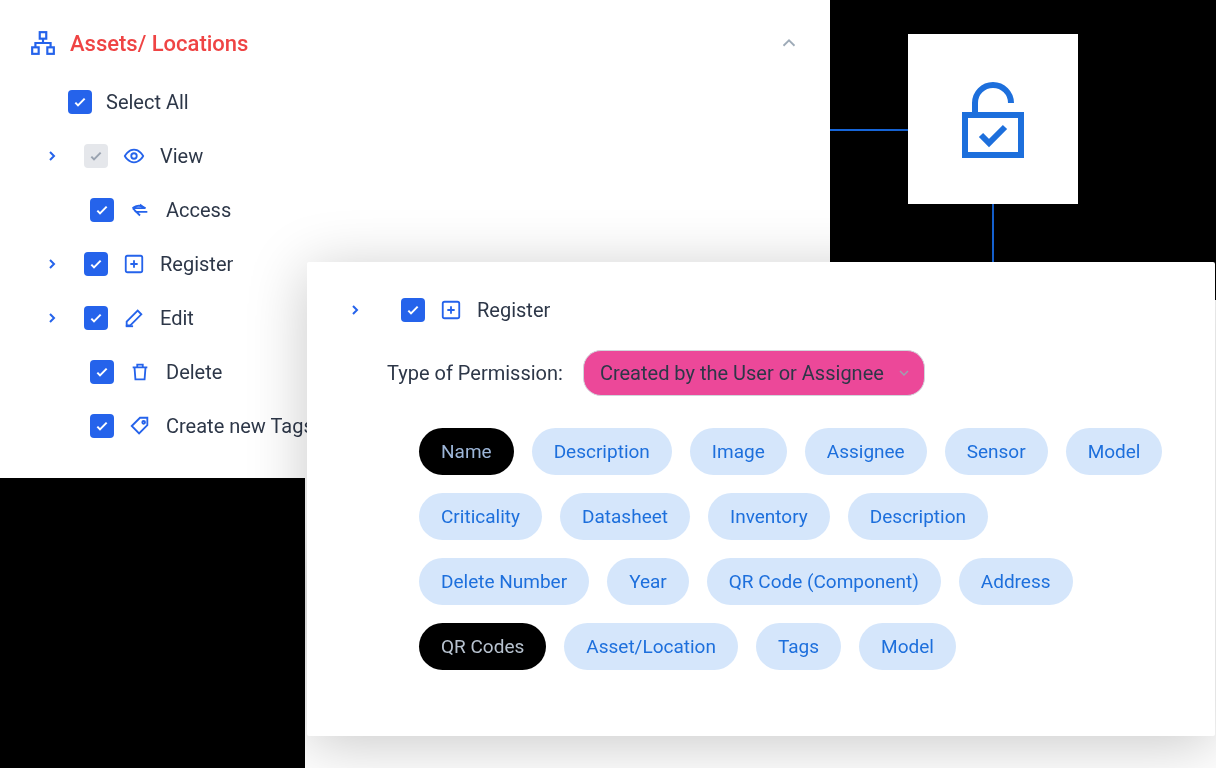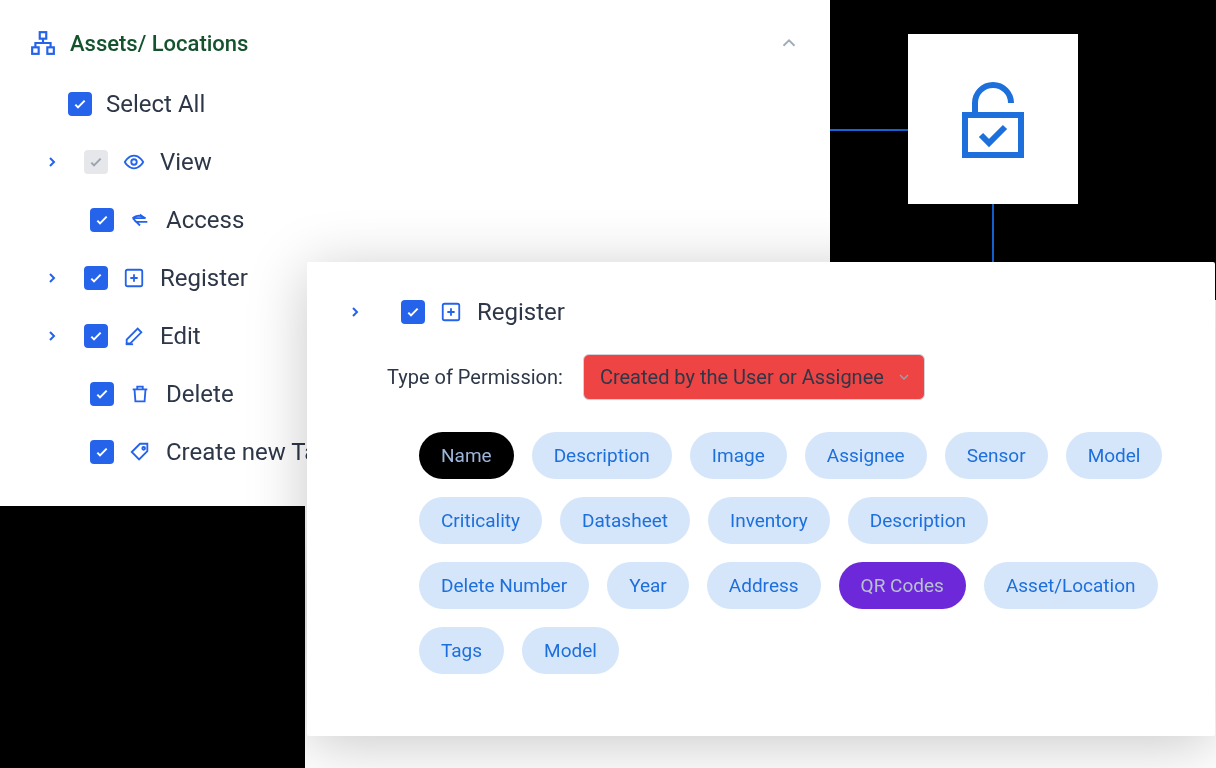--- a/index.html
+++ b/index.html
@@ -13,54 +13,54 @@
   .shadow-noise { position: absolute; filter: blur(10px); background: radial-gradient(rgba(0,0,0,0.55), rgba(0,0,0,0) 70%); pointer-events:none; }
 
   
   .lock-card { position: absolute; top: 34px; left: 908px; width: 170px; height: 170px; background: #fff; box-shadow: 0 6px 30px rgba(0,0,0,.18); display:flex; align-items:center; justify-content:center; }
   .lock-line-left { position:absolute; top: 129px; left: 826px; width: 82px; height:2px; background:#1665d8; }
   .lock-line-down { position:absolute; top: 204px; left: 992px; width:2px; height:96px; background:#1665d8; }
 
   
   .panel-left { position:absolute; top:0; left:0; width:830px; background:#fff; padding: 30px 30px 40px 30px; }
   .section-header { display:flex; align-items:center; justify-content:space-between; margin-bottom: 34px; }
-  .section-title-wrap { display:flex; align-items:center; gap:14px; color:#14532d; font-size:22px; font-weight:500; }
+  .section-title-wrap { display:flex; align-items:center; gap:14px; color:#ef4444; font-size:22px; font-weight:500; }
   .section-title-wrap svg { width:26px; height:26px; color:#2563eb; }
   .collapse-caret { color:#9eabb8; }
 
   .perm-list { display:flex; flex-direction:column; gap:30px; padding-left:4px; }
   .perm-row { display:flex; align-items:center; gap:14px; }
   .expand-slot { width:20px; display:flex; justify-content:center; }
   .perm-row .expand-caret { color:#2563eb; cursor:pointer; }
   .perm-row.indent { padding-left:0; }
   .perm-row.indent .expand-slot { width:36px; }
   .perm-row.child { padding-left:34px; }
 
   .checkbox { width:24px; height:24px; border-radius:4px; display:flex; align-items:center; justify-content:center; cursor:pointer; }
   .checkbox.checked { background:#2563eb; }
   .checkbox.checked svg { color:#fff; width:16px; height:16px; }
   .checkbox.partial { background:#e5e7eb; }
   .checkbox.partial svg { color:#9aa3b0; width:16px; height:16px; }
 
   .perm-icon { width:24px; height:24px; display:flex; align-items:center; justify-content:center; color:#2563eb; }
-  .perm-label { font-size:24px; color:#2d3748; }
+  .perm-label { font-size:20px; color:#2d3748; }
 
   
   .panel-detail { position:absolute; top:262px; left:307px; width:908px; height:474px; background:#fff; box-shadow: 0 8px 60px rgba(0,0,0,.22); padding: 36px 40px 40px 40px; border-radius:2px; }
   .detail-header { display:flex; align-items:center; gap:14px; margin-bottom:28px; }
   .detail-header .expand-caret { color:#2563eb; }
   .detail-type-row { display:flex; align-items:center; gap:20px; margin-left:40px; margin-bottom:32px; flex-wrap:wrap; }
   .detail-type-label { font-size:20px; color:#2d3748; }
-  .select-box { border:1px solid #d1d5db; border-radius:6px; padding:10px 40px 10px 16px; font-size:20px; color:#2d3748; position:relative; background:#ef4444; cursor:pointer; }
+  .select-box { border:1px solid #d1d5db; border-radius:18px; padding:10px 40px 10px 16px; font-size:20px; color:#2d3748; position:relative; background:#ec4899; cursor:pointer; }
   .select-box .sel-caret { position:absolute; right:12px; top:50%; transform:translateY(-50%); color:#9aa3b0; }
 
   .chips { margin-left:72px; display:flex; flex-wrap:wrap; gap:18px 18px; }
   .chip { background:#d5e6fb; color:#1d6fdc; font-size:19px; padding:12px 22px; border-radius:999px; cursor:pointer; white-space:nowrap; }
   .chip.disabled { background:#000000; color:#9db6d8; cursor:default;text-align:center; }
-  .chip.disabled2 { background:#6d28d9; color:#b7c2cf; cursor:default; }
+  .chip.disabled2 { background:#000000; color:#b7c2cf; cursor:default; }
 </style>
 </head>
 <body>
 
 <div class="bg-black-right"></div>
 <div class="bg-black-left"></div>
 
 <div class="shadow-noise" style="top:190px;left:880px;width:230px;height:90px"></div>
 <div class="shadow-noise" style="top:470px;left:100px;width:220px;height:260px"></div>
 
@@ -246,19 +246,20 @@
       <div class="chip">Image</div>
       <div class="chip">Assignee</div>
       <div class="chip">Sensor</div>
       <div class="chip">Model</div>
       <div class="chip">Criticality</div>
       <div class="chip">Datasheet</div>
       <div class="chip">Inventory</div>
       <div class="chip">Description</div>
       <div class="chip">Delete Number</div>
       <div class="chip">Year</div>
+      <div class="chip">QR Code (Component)</div>
       <div class="chip">Address</div>
       <div class="chip disabled2">QR Codes</div>
       <div class="chip">Asset/Location</div>
       <div class="chip">Tags</div>
       <div class="chip">Model</div>
     </div>
 </div>
 
 </body></html>

